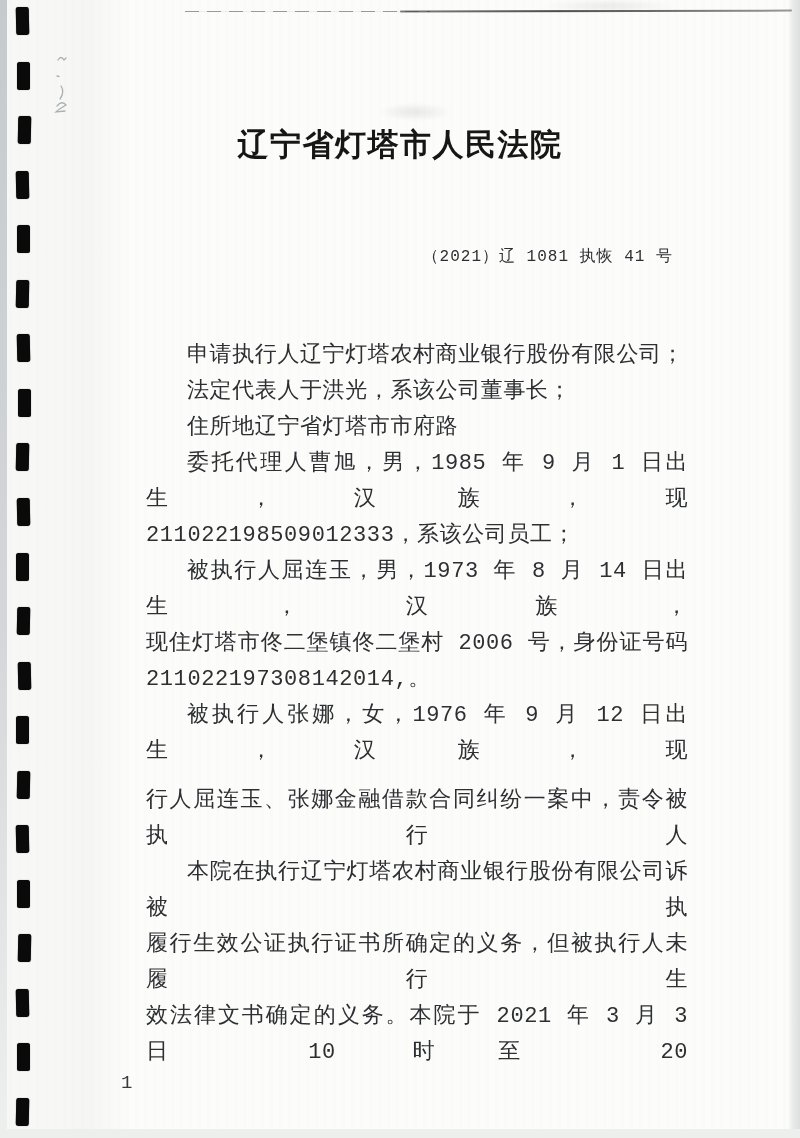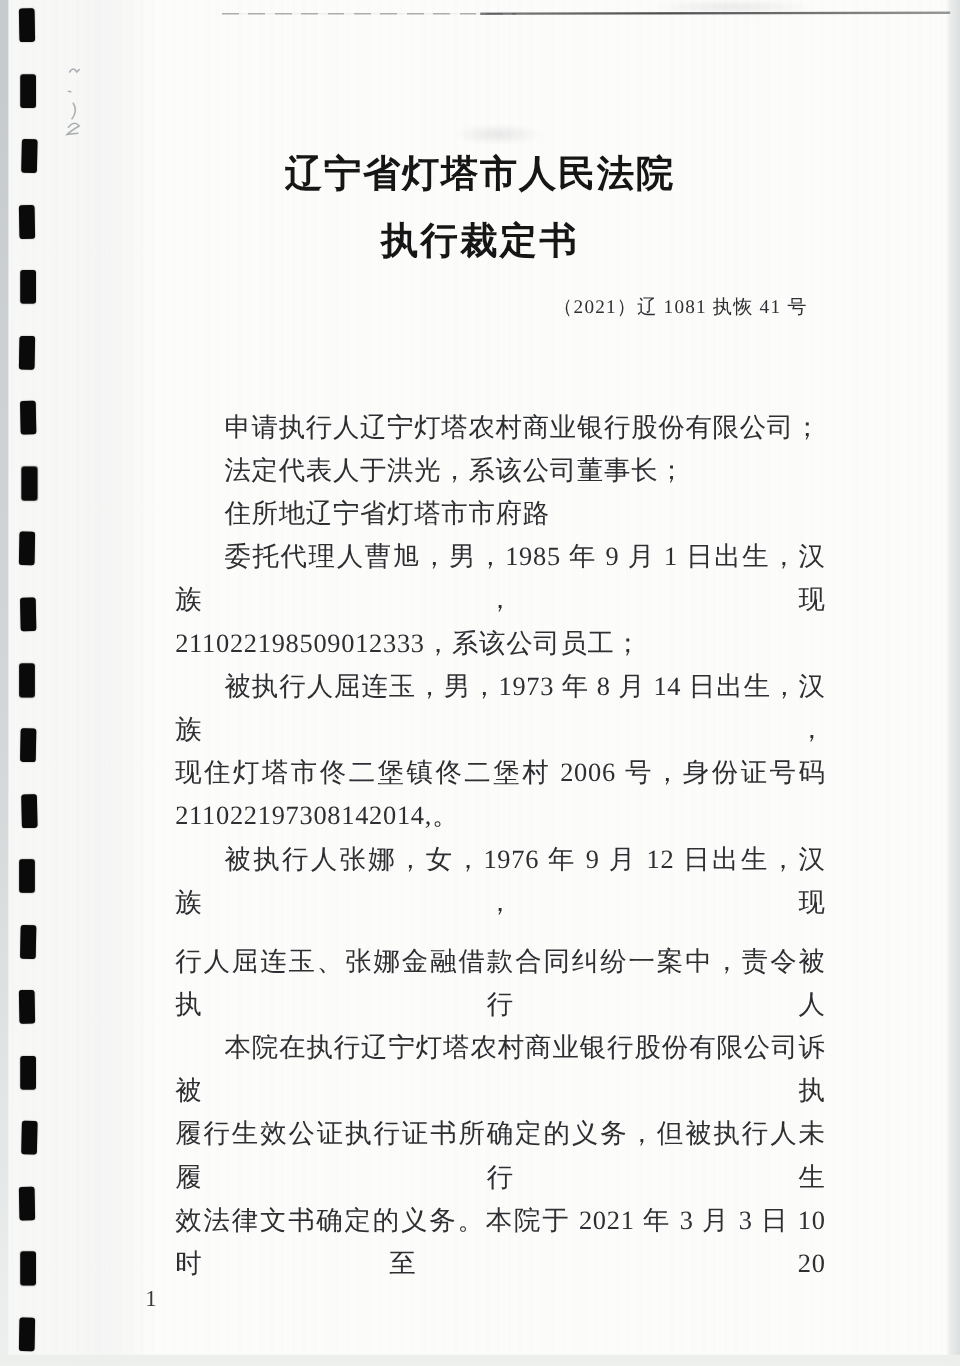--- a/index.html
+++ b/index.html
@@ -2,21 +2,21 @@
 <html style="--paper: #fcfcfa; --ink: #2e2f33; --title-ink: #161616; --hole: #0a0a0a;"><head>
 <meta charset="utf-8">
 <style>
   html,body{margin:0;padding:0;background:#e8e8e8;}
   .scan{
     position:relative;
     width:800px;height:1138px;
     margin:0 auto;
     background:var(--paper,#fcfcfa);
     overflow:hidden;
-    font-family:Liberation Serif, serif;
+    font-family:Liberation Mono, monospace;
   }
   
   .paper-texture{
     position:absolute;inset:0;pointer-events:none;
     background:
       linear-gradient(90deg, rgba(205,210,213,.10) 60px, rgba(205,210,213,.16) 85px, rgba(205,210,213,0) 130px),
       repeating-linear-gradient(90deg, rgba(222,225,227,.06) 0 3px, rgba(255,255,255,0) 3px 9px);
   }
   
   .edge-left{position:absolute;left:0;top:0;width:7px;height:1138px;
@@ -115,21 +115,20 @@
       <div class="hole" style="top: 770.7px; left: 17px; height: 28px; transform: rotate(1.2deg);"></div>
       <div class="hole" style="top: 825.25px; left: 16px; height: 28px; transform: rotate(-1.2deg);"></div>
       <div class="hole" style="top: 879.8px; left: 17px; height: 28px; transform: rotate(0deg);"></div>
       <div class="hole" style="top: 934.35px; left: 18px; height: 28px; transform: rotate(1.2deg);"></div>
       <div class="hole" style="top: 988.9px; left: 16px; height: 28px; transform: rotate(-1.2deg);"></div>
       <div class="hole" style="top: 1043.45px; left: 17px; height: 28px; transform: rotate(0deg);"></div>
       <div class="hole" style="top: 1098px; left: 16px; height: 28px; transform: rotate(1.2deg);"></div>
     </div>
 
   <h1 class="court-name">辽宁省灯塔市人民法院</h1>
-  <h2 class="doc-type">执行裁定书</h2>
   <div class="case-number">（2021）辽 1081 执恢 41 号</div>
 
   <div class="doc-body">
 
       <div class="line indent">申请执行人辽宁灯塔农村商业银行股份有限公司；</div>
 
       <div class="line indent">法定代表人于洪光，系该公司董事长；</div>
 
       <div class="line indent">住所地辽宁省灯塔市市府路</div>
 

